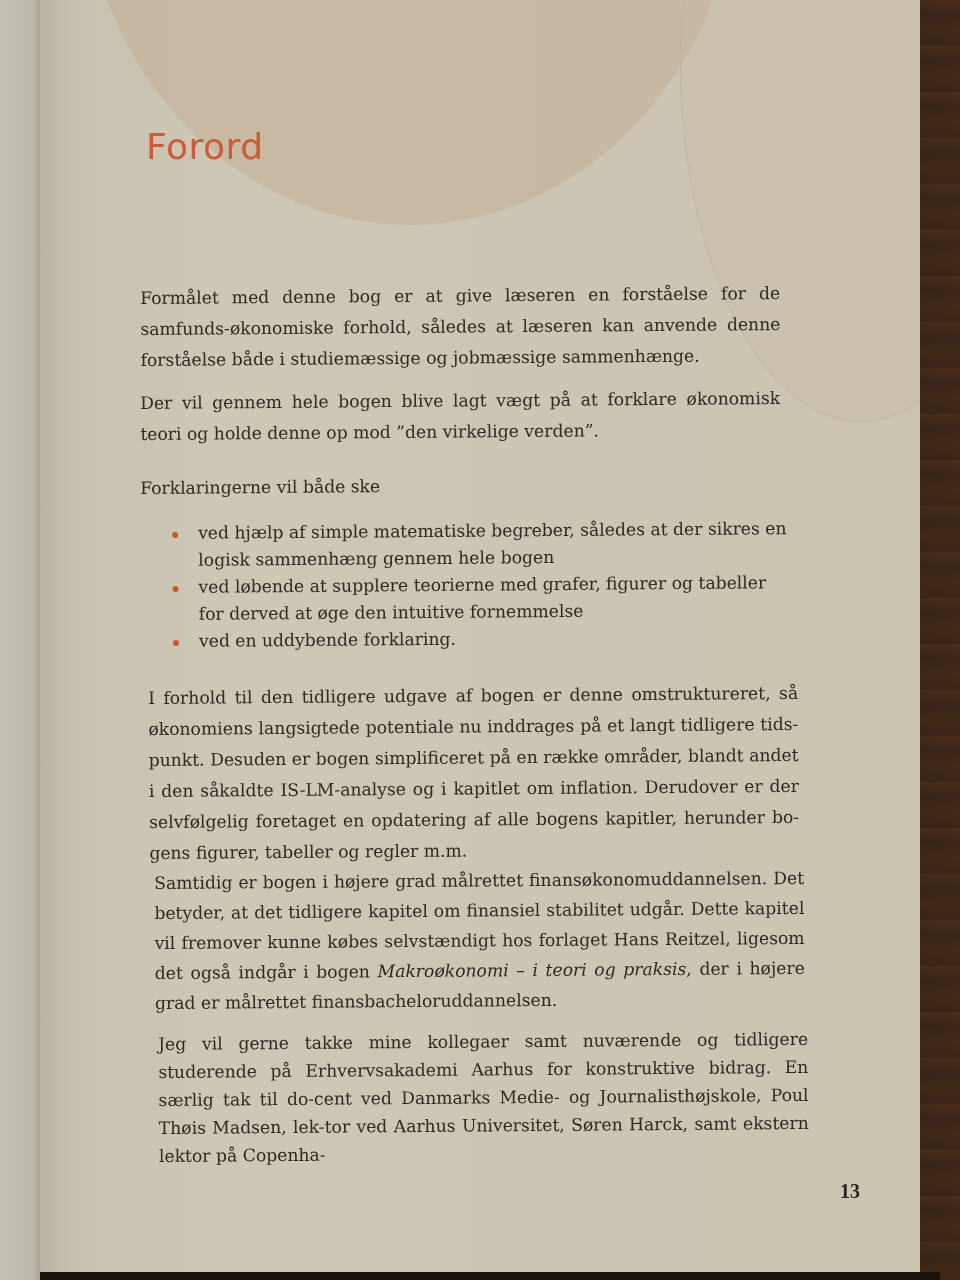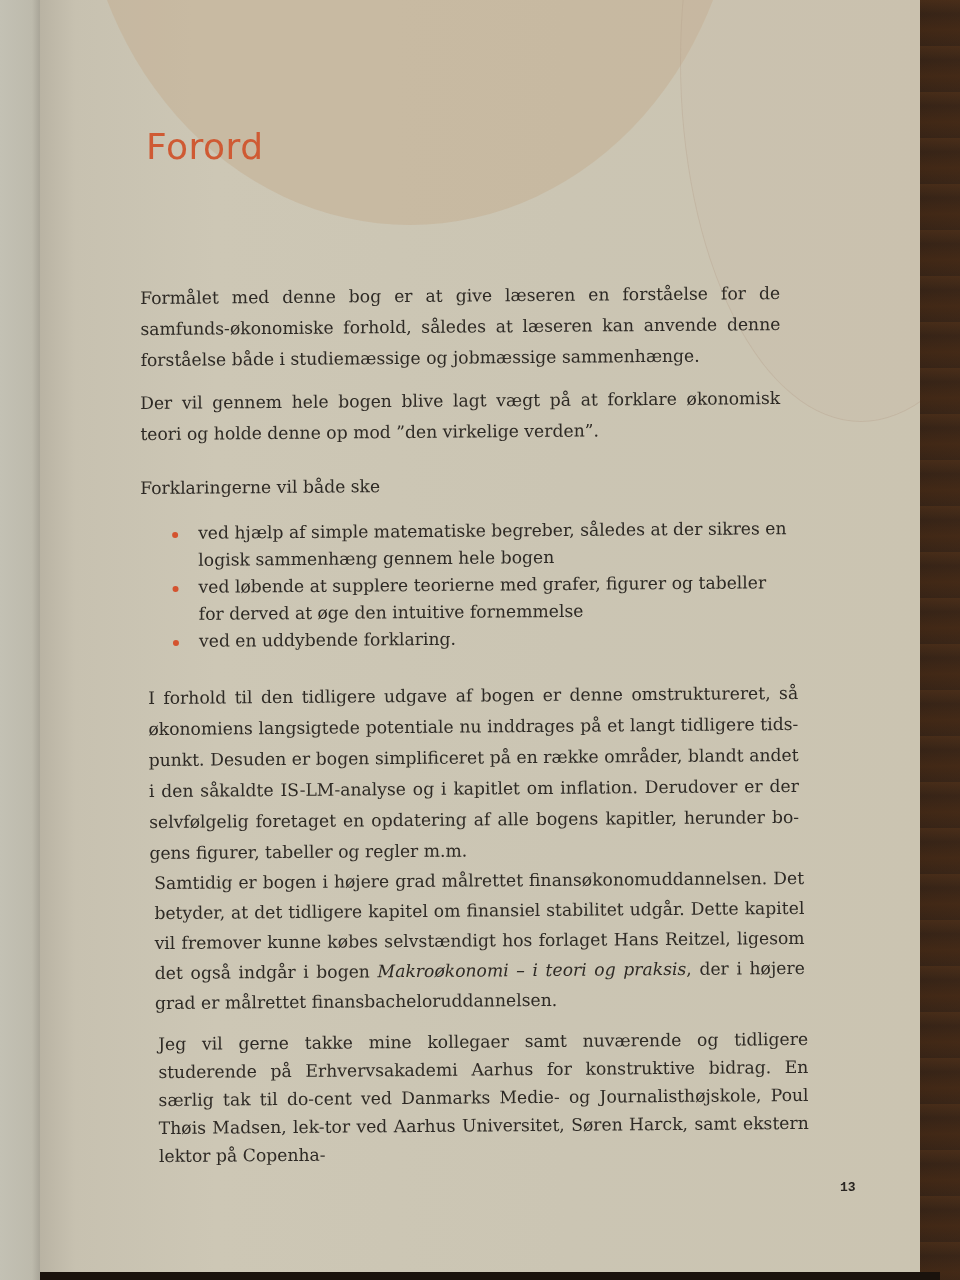--- a/index.html
+++ b/index.html
@@ -126,23 +126,23 @@
       background: #d4532f;
     }
     .para.p4 { top: 683px; left: 8px; width: 650px; line-height: 31px; }
     .para.p5 { top: 868px; left: 14px; width: 650px; line-height: 30px; }
     .para.p6 { top: 1030px; left: 18px; width: 650px; line-height: 28px; }
     .italic { font-style: italic; }
     .page-number {
       position: absolute;
       left: 800px;
       top: 1180px;
-      font-family: Liberation Mono, monospace;
+      font-family: Liberation Serif, serif;
       font-weight: bold;
-      font-size: 13px;
+      font-size: 20px;
       color: #2a2622;
     }
     .bottom-edge {
       position: absolute;
       left: 40px;
       top: 1272px;
       width: 900px;
       height: 8px;
       background: #1a120c;
     }

